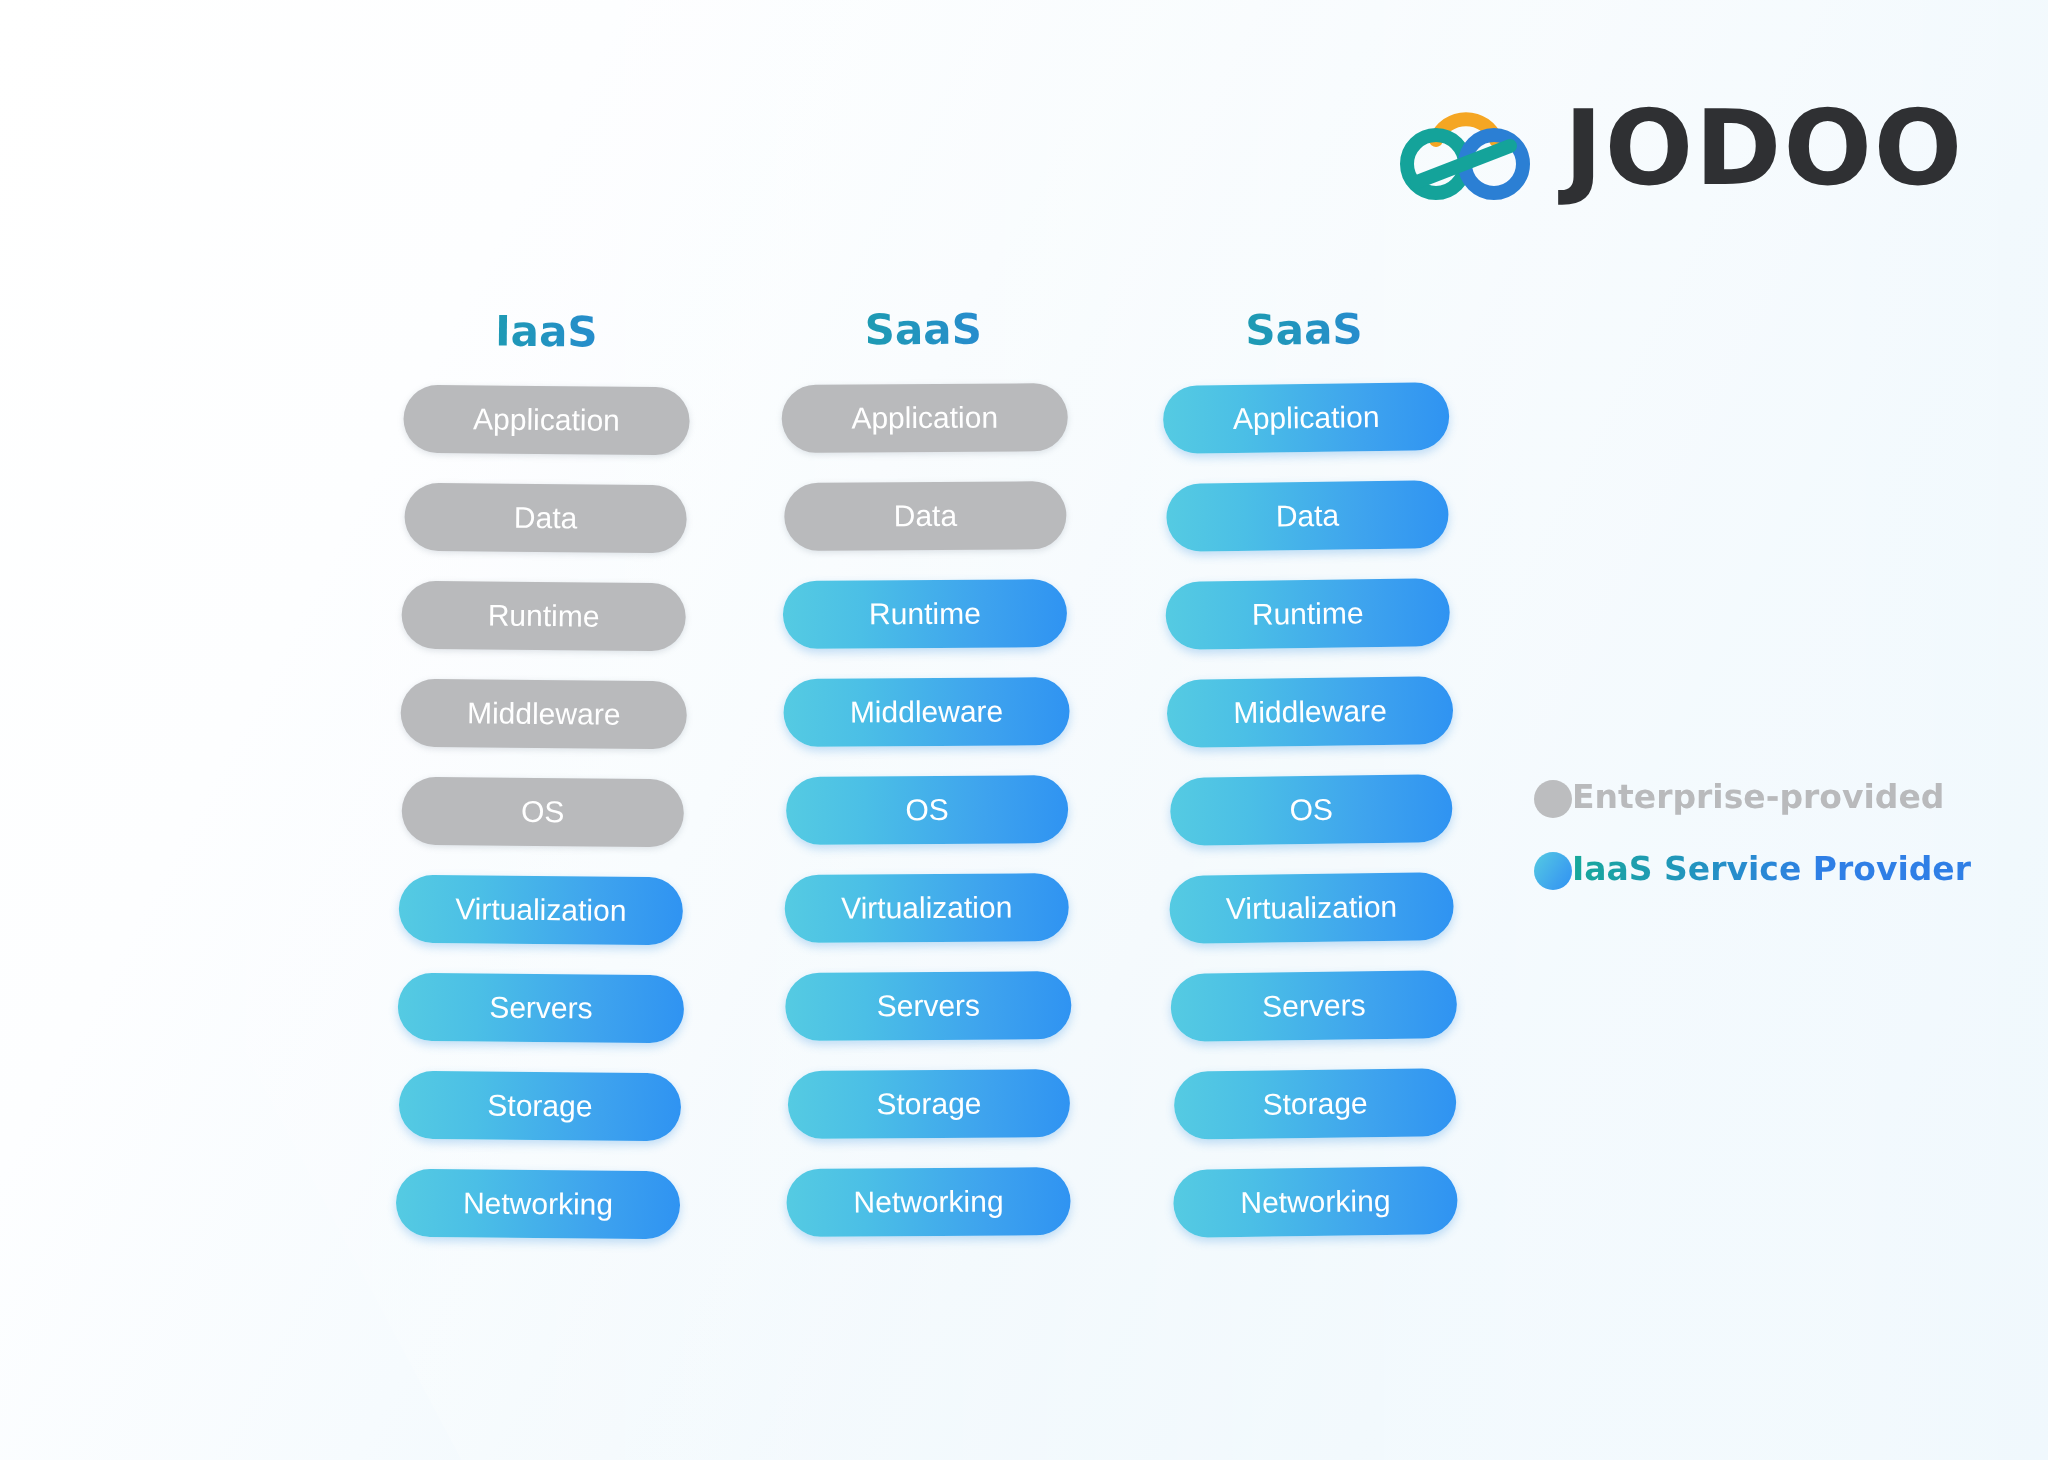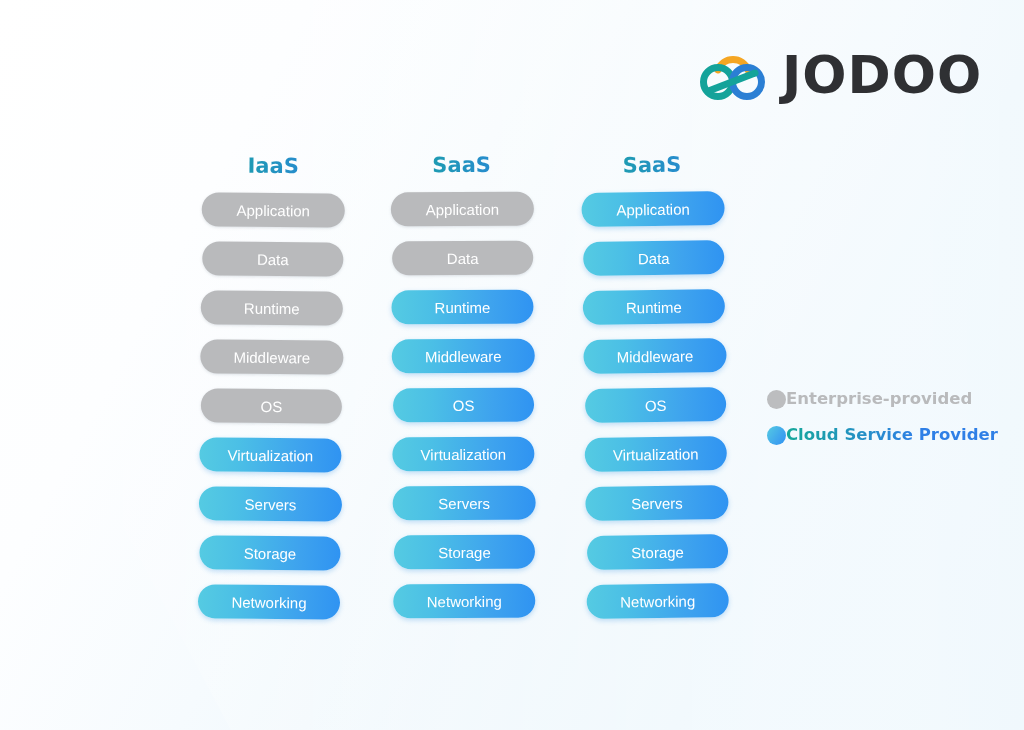--- a/index.html
+++ b/index.html
@@ -213,16 +213,16 @@
     <div class="pill blue w-c">Networking</div>
   </div>
 
   <div id="legend">
     <div class="legend-row">
       <span class="legend-dot gray"></span>
       <span class="legend-label gray">Enterprise-provided</span>
     </div>
     <div class="legend-row">
       <span class="legend-dot blue"></span>
-      <span class="legend-label blue">Cloud Service Provider</span>
+      <span class="legend-label blue">IaaS Service Provider</span>
     </div>
   </div>
 </div>
 
 </body></html>

